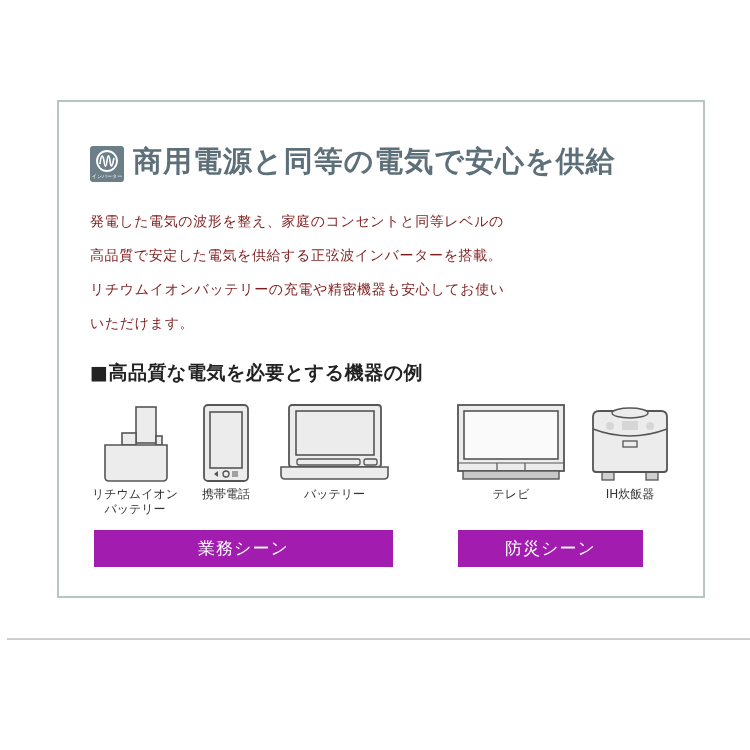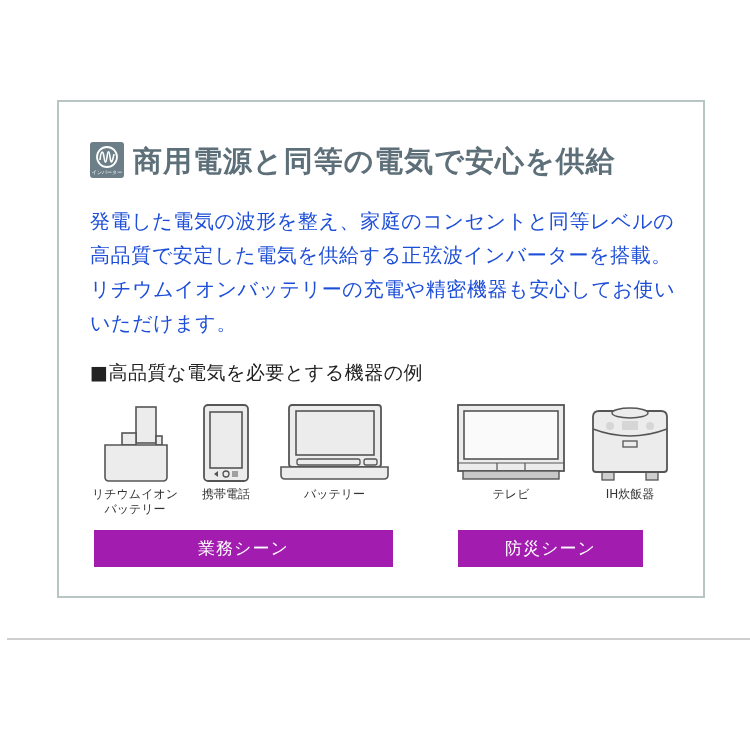--- a/index.html
+++ b/index.html
@@ -4,37 +4,37 @@
 <style>
   html, body { margin:0; padding:0; }
   body {
     width:750px; height:750px; background:#ffffff; position:relative; overflow:hidden;
     font-family: "DejaVu Sans", "Liberation Sans", sans-serif;
   }
   .frame {
     position:absolute; left:57px; top:100px; width:648px; height:498px;
     border:2px solid #b7c6c4; box-sizing:border-box; background:#fff;
   }
-  .title-row { position:absolute; left:90px; top:142px; display:flex; align-items:flex-start; }
+  .title-row { position:absolute; left:90px; top:142px; display:flex; align-items:flex-end; }
   .inv-icon {
     width:34px; height:36px; background:#6c7f88; border-radius:3px; position:relative;
     display:flex; flex-direction:column; align-items:center;
   }
   .inv-icon svg { margin-top:4px; }
   .inv-icon .lbl { font-size:5px; color:#fff; margin-top:1px; letter-spacing:0; white-space:nowrap; }
   .title {
     margin-left:9px; font-size:29px; font-weight:bold; color:#5d6f78; letter-spacing:1px; white-space:nowrap;
   }
   .body-text {
     position:absolute; left:90px; top:204px; width:600px;
-    font-size:20px; line-height:34px; color:#1d4ed8; letter-spacing:0.6px;
+    font-size:14px; line-height:34px; color:#7f1d1d; letter-spacing:0.6px;
   }
   .body-text div { white-space:nowrap; }
   .sub-head {
-    position:absolute; left:90px; top:360px; font-size:19px; font-weight:normal; color:#222; white-space:nowrap; letter-spacing:0.5px;
+    position:absolute; left:90px; top:360px; font-size:19px; font-weight:bold; color:#222; white-space:nowrap; letter-spacing:0.5px;
   }
   .device { position:absolute; display:flex; flex-direction:column; align-items:center; }
   .device .cap { font-size:12px; color:#333; text-align:center; line-height:15px; margin-top:4px; white-space:nowrap; }
   .scene-btn {
     position:absolute; height:37px; background:#a21caf; color:#fff; font-size:17px;
     display:flex; align-items:center; justify-content:center; letter-spacing:1px;
   }
   .hr { position:absolute; left:7px; top:638px; width:743px; height:2px; background:#cfcfcf; }
 </style>
 </head>

